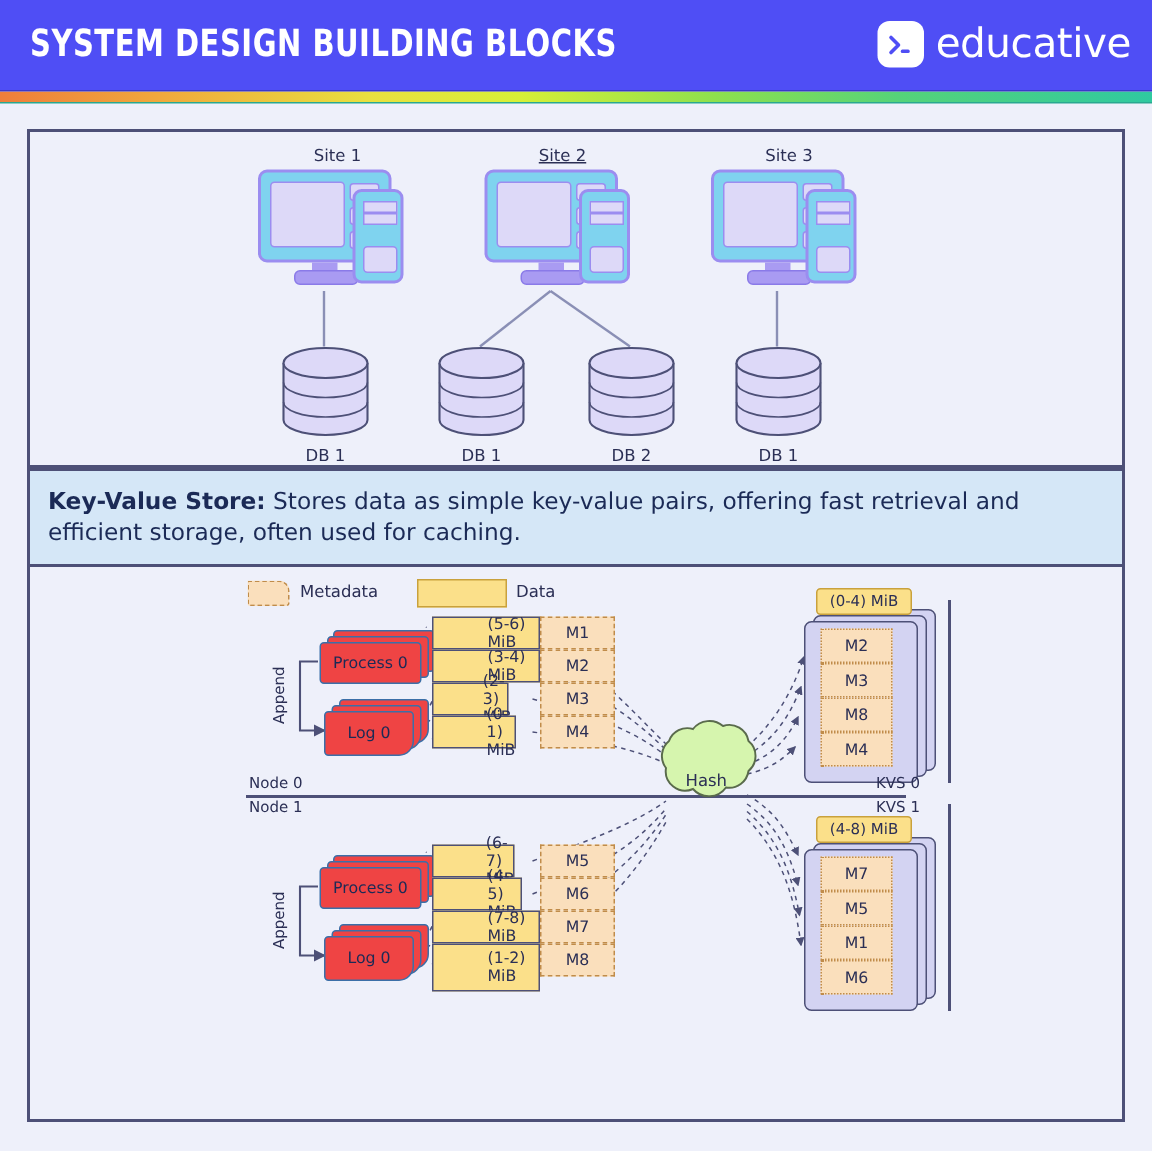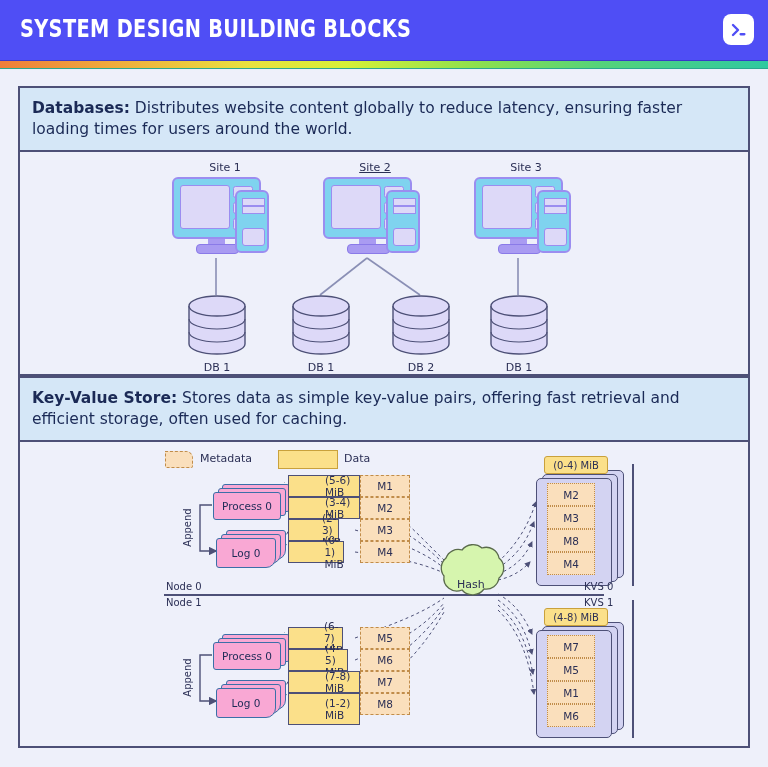--- a/index.html
+++ b/index.html
@@ -110,21 +110,21 @@
   .kv-legend-swatch-data{
     position:absolute;width:58px;height:17px;background:#fbe08a;
     border:1.6px solid #c9a13c;
   }
   .kv-text{
     position:absolute;font-size:11px;color:#2b2f55;
     font-family:"DejaVu Sans","Liberation Sans",sans-serif;white-space:nowrap;
   }
   .kv-text-sm{font-size:10px;}
   .stackcard{
-    position:absolute;background:#f9a8d4;border:1.6px solid #3b6fa8;border-radius:3px;
+    position:absolute;background:#ef4444;border:1.6px solid #3b6fa8;border-radius:3px;
   }
   .stackcard.log{border-radius:3px 3px 10px 3px;}
   .rowcell-data{
     position:absolute;background:#fbe08a;border:1.5px solid #4d5077;
     font-size:10.5px;color:#2b2f55;display:flex;align-items:center;justify-content:center;
     font-family:"DejaVu Sans","Liberation Sans",sans-serif;box-sizing:border-box;padding-left:36px;
   }
   .rowcell-meta{
     position:absolute;background:#fadfbc;border:1.4px dashed #c08c4a;
     font-size:10.5px;color:#2b2f55;display:flex;align-items:center;justify-content:center;
@@ -159,29 +159,27 @@
 
   <div class="header">
     <div class="header-title">System Design Building Blocks</div>
     <div class="logo">
       <div class="logo-mark">
         <svg width="20" height="20" viewBox="0 0 20 20" aria-hidden="true">
           <path d="M4 5 L9 10 L4 15" fill="none" stroke="#4f4ef5" stroke-width="2.4" stroke-linecap="round" stroke-linejoin="round"></path>
           <rect x="10.5" y="13" width="6" height="2.4" rx="1.1" fill="#4f4ef5"></rect>
         </svg>
       </div>
+      <div class="logo-text">educative</div>
     </div>
   </div>
   <div class="gradbar"></div>
 
   <div class="frame">
 
-    <div class="caption">
-      <b>Databases:</b><span> Distributes website content globally to reduce latency, ensuring faster loading times for users around the world.</span>
-    </div>
 
     <div class="panel panel-a">
 
       <div class="site-label" style="left:165px;top:9px;">Site 1</div>
       <div class="site-label" style="left:315px;top:9px;text-decoration:underline;">Site 2</div>
       <div class="site-label" style="left:466px;top:9px;">Site 3</div>
 
       <div class="computer" style="left:152px;top:25px;">
         <div class="monitor">
             <div class="screen"></div>

